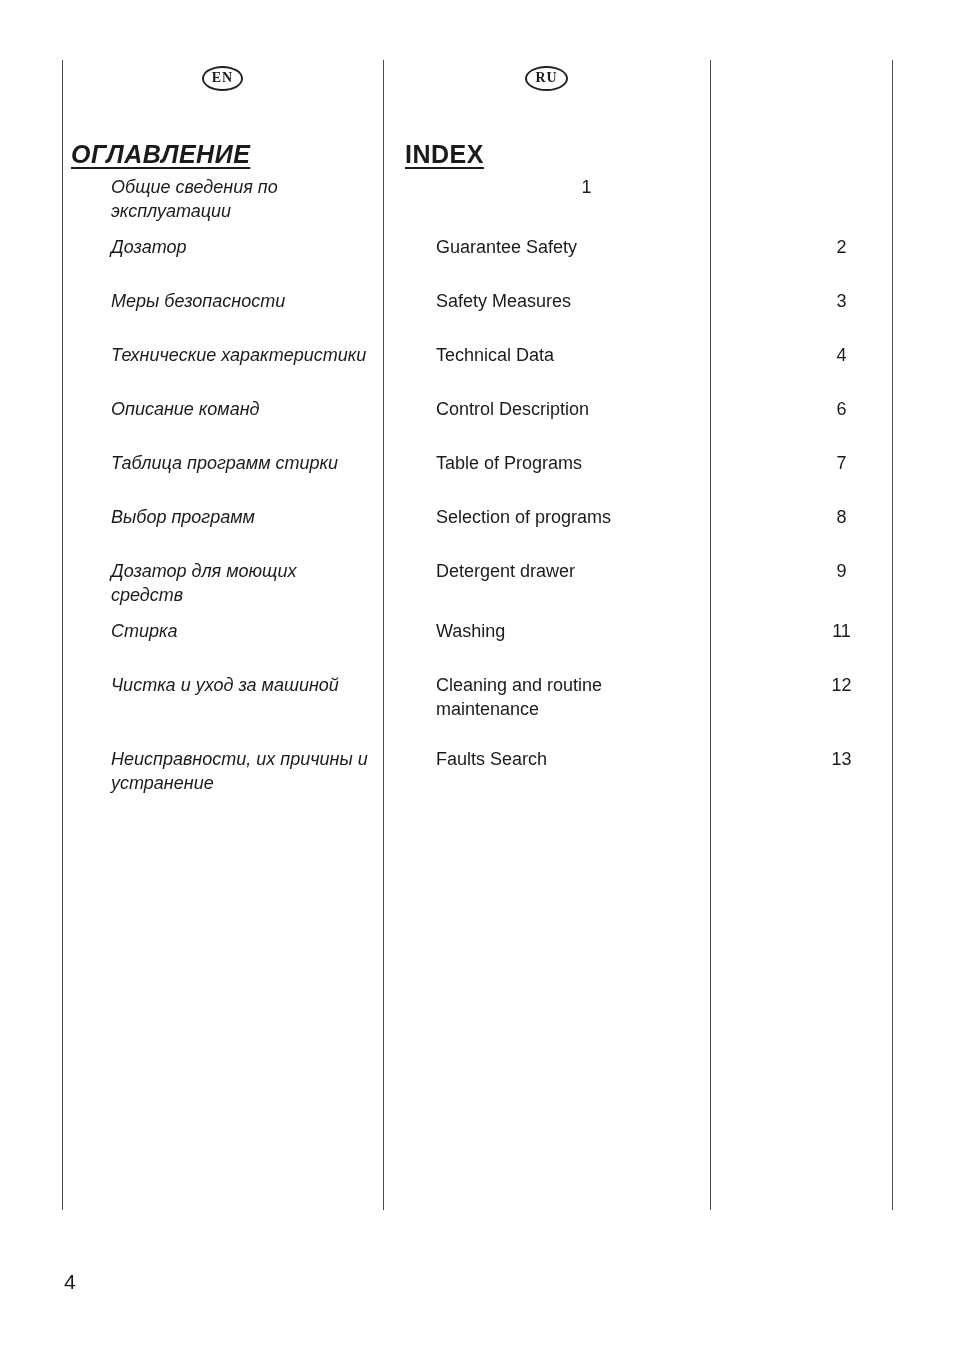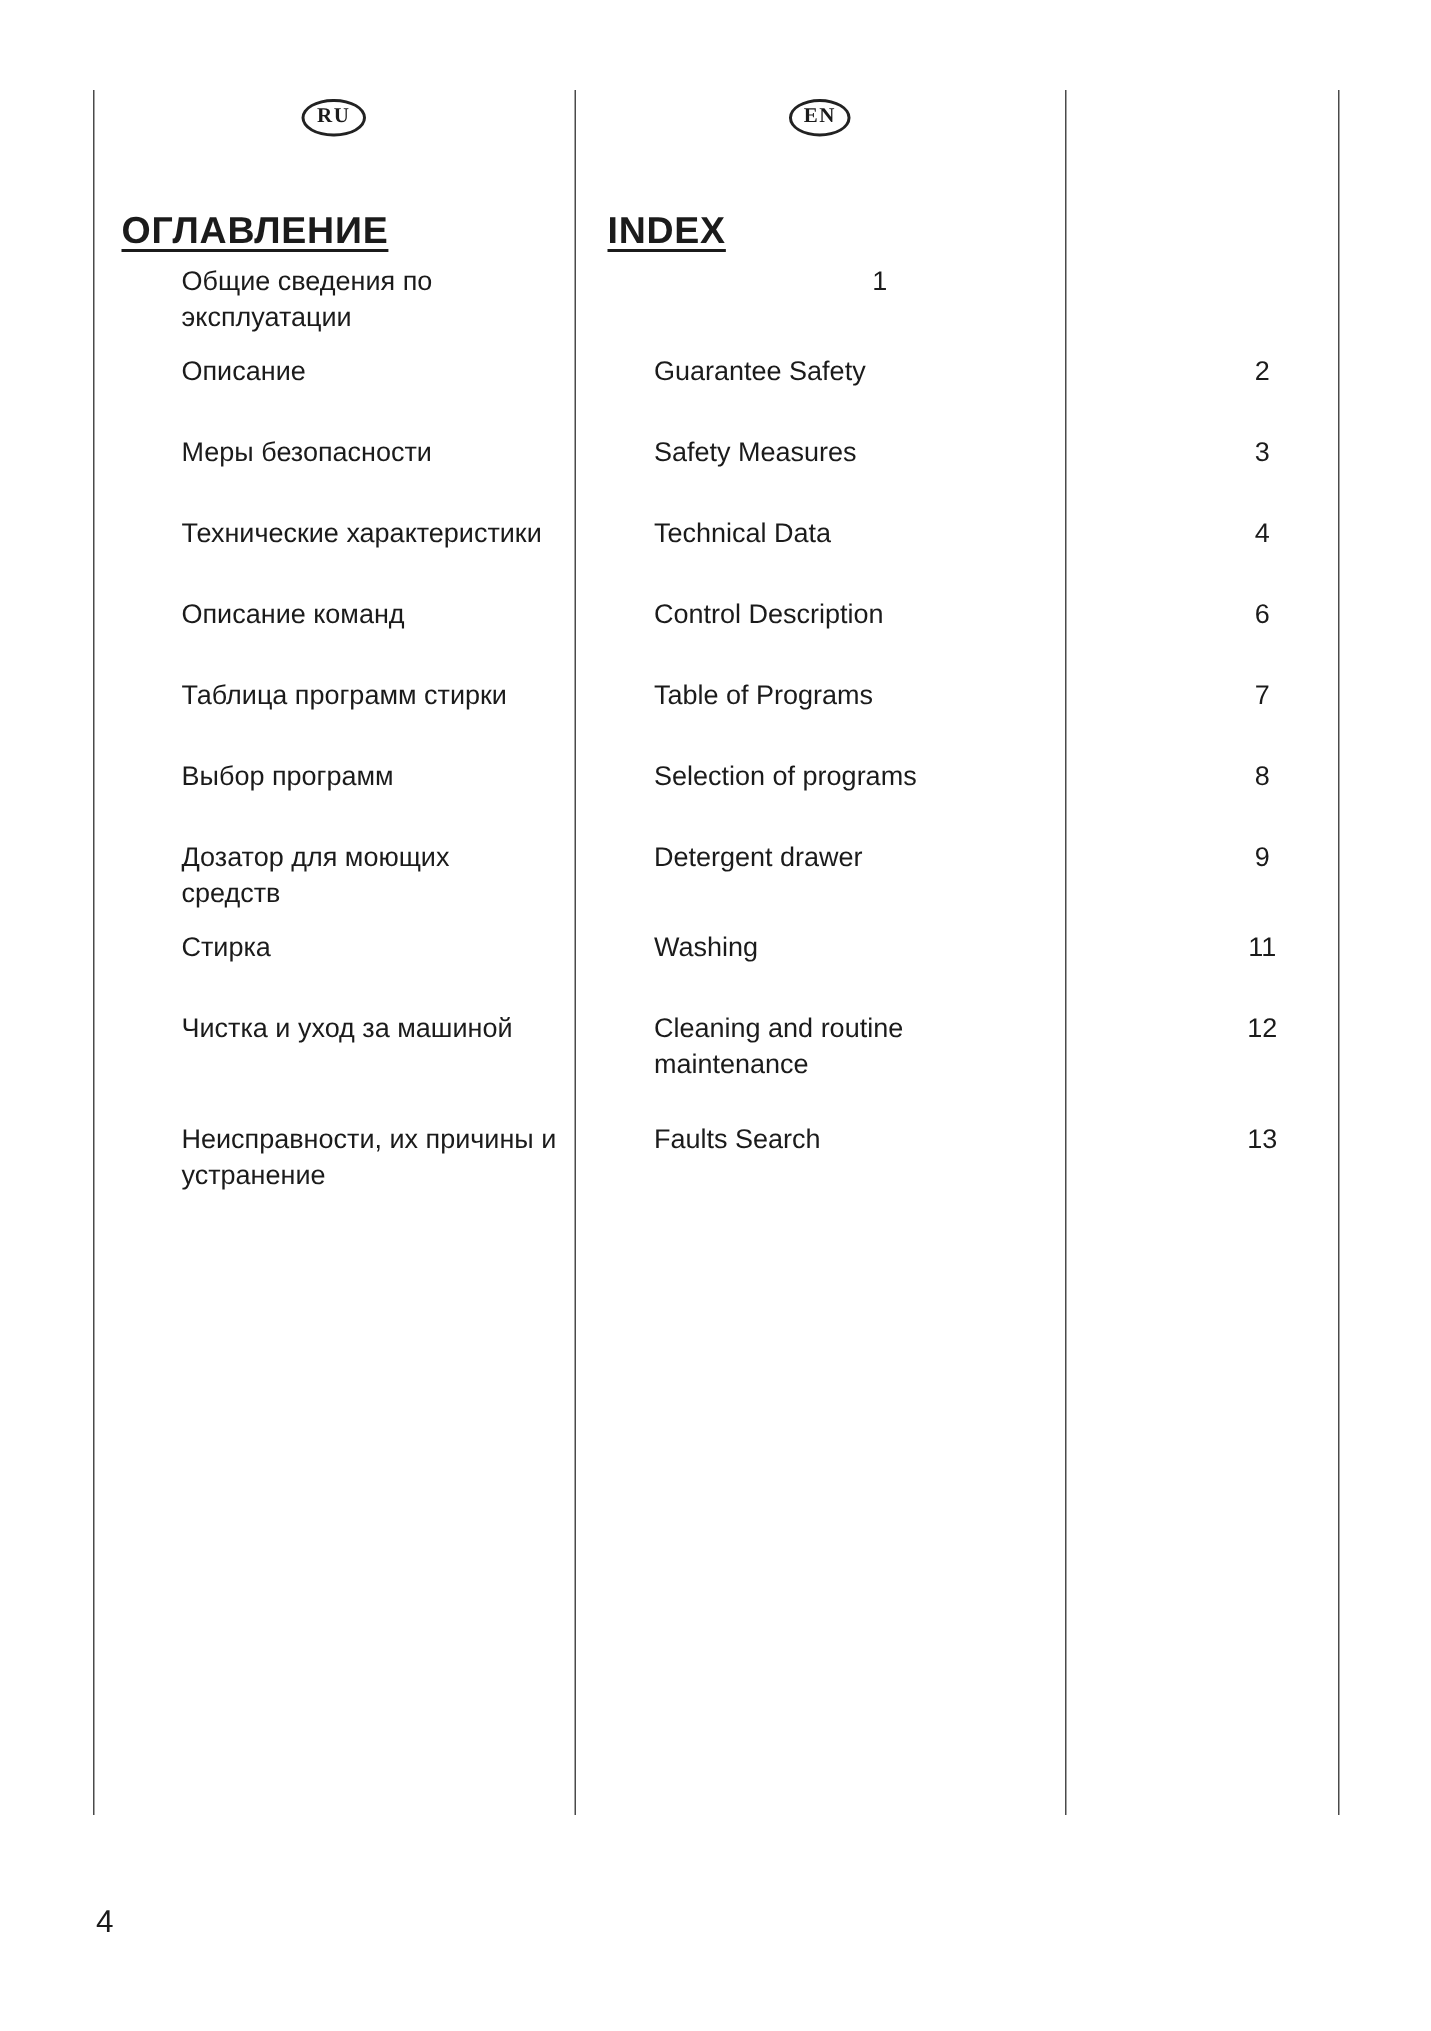--- a/index.html
+++ b/index.html
@@ -39,21 +39,21 @@
   .content {
     position: absolute;
     top: 60px; left: 62px;
     width: 831px;
   }
   .grid-row {
     display: grid;
     grid-template-columns: 321px 327px 183px;
     align-items: start;
   }
-  .cell-ru { padding-left: 19px; padding-right: 14px; white-space: pre-line; }
+  .cell-ru { padding-left: 9px; padding-right: 14px; white-space: pre-line; font-style: italic; }
   .cell-en { padding-left: 13px; padding-right: 10px; white-space: pre-line; }
   .cell-num { text-align: center; }
 
   
   .head-row { min-height: 62px; padding-top: 6px; }
   .badge-wrap { text-align: center; }
   .lang-badge {
     display: inline-block;
     font-family: "Liberation Serif", serif;
     font-weight: bold;
@@ -106,45 +106,45 @@
     <div class="vrule r0"></div>
     <div class="vrule r1"></div>
     <div class="vrule r2"></div>
     <div class="vrule r3"></div>
   </div>
 
   <div class="content">
 
     <div class="grid-row head-row">
       <div class="badge-wrap">
+        <span class="lang-badge">EN</span>
+      </div>
+      <div class="badge-wrap">
         <span class="lang-badge">RU</span>
-      </div>
-      <div class="badge-wrap">
-        <span class="lang-badge">EN</span>
       </div>
     </div>
 
     <div class="grid-row heading-row">
       <div class="cell-ru">
         <span class="toc-heading">ОГЛАВЛЕНИЕ</span>
       </div>
       <div class="cell-en">
         <span class="toc-heading">INDEX</span>
       </div>
       <div class="cell-num"></div>
     </div>
 
     <div class="grid-row toc-row tall">
       <div class="cell-ru">Общие сведения по
 эксплуатации</div>
       <div class="cell-num">1</div>
     </div>
 
     <div class="grid-row toc-row">
-      <div class="cell-ru">Описание</div>
+      <div class="cell-ru">Дозатор</div>
       <div class="cell-en">Guarantee Safety</div>
       <div class="cell-num">2</div>
     </div>
 
     <div class="grid-row toc-row">
       <div class="cell-ru">Меры безопасности</div>
       <div class="cell-en">Safety Measures</div>
       <div class="cell-num">3</div>
     </div>
 

